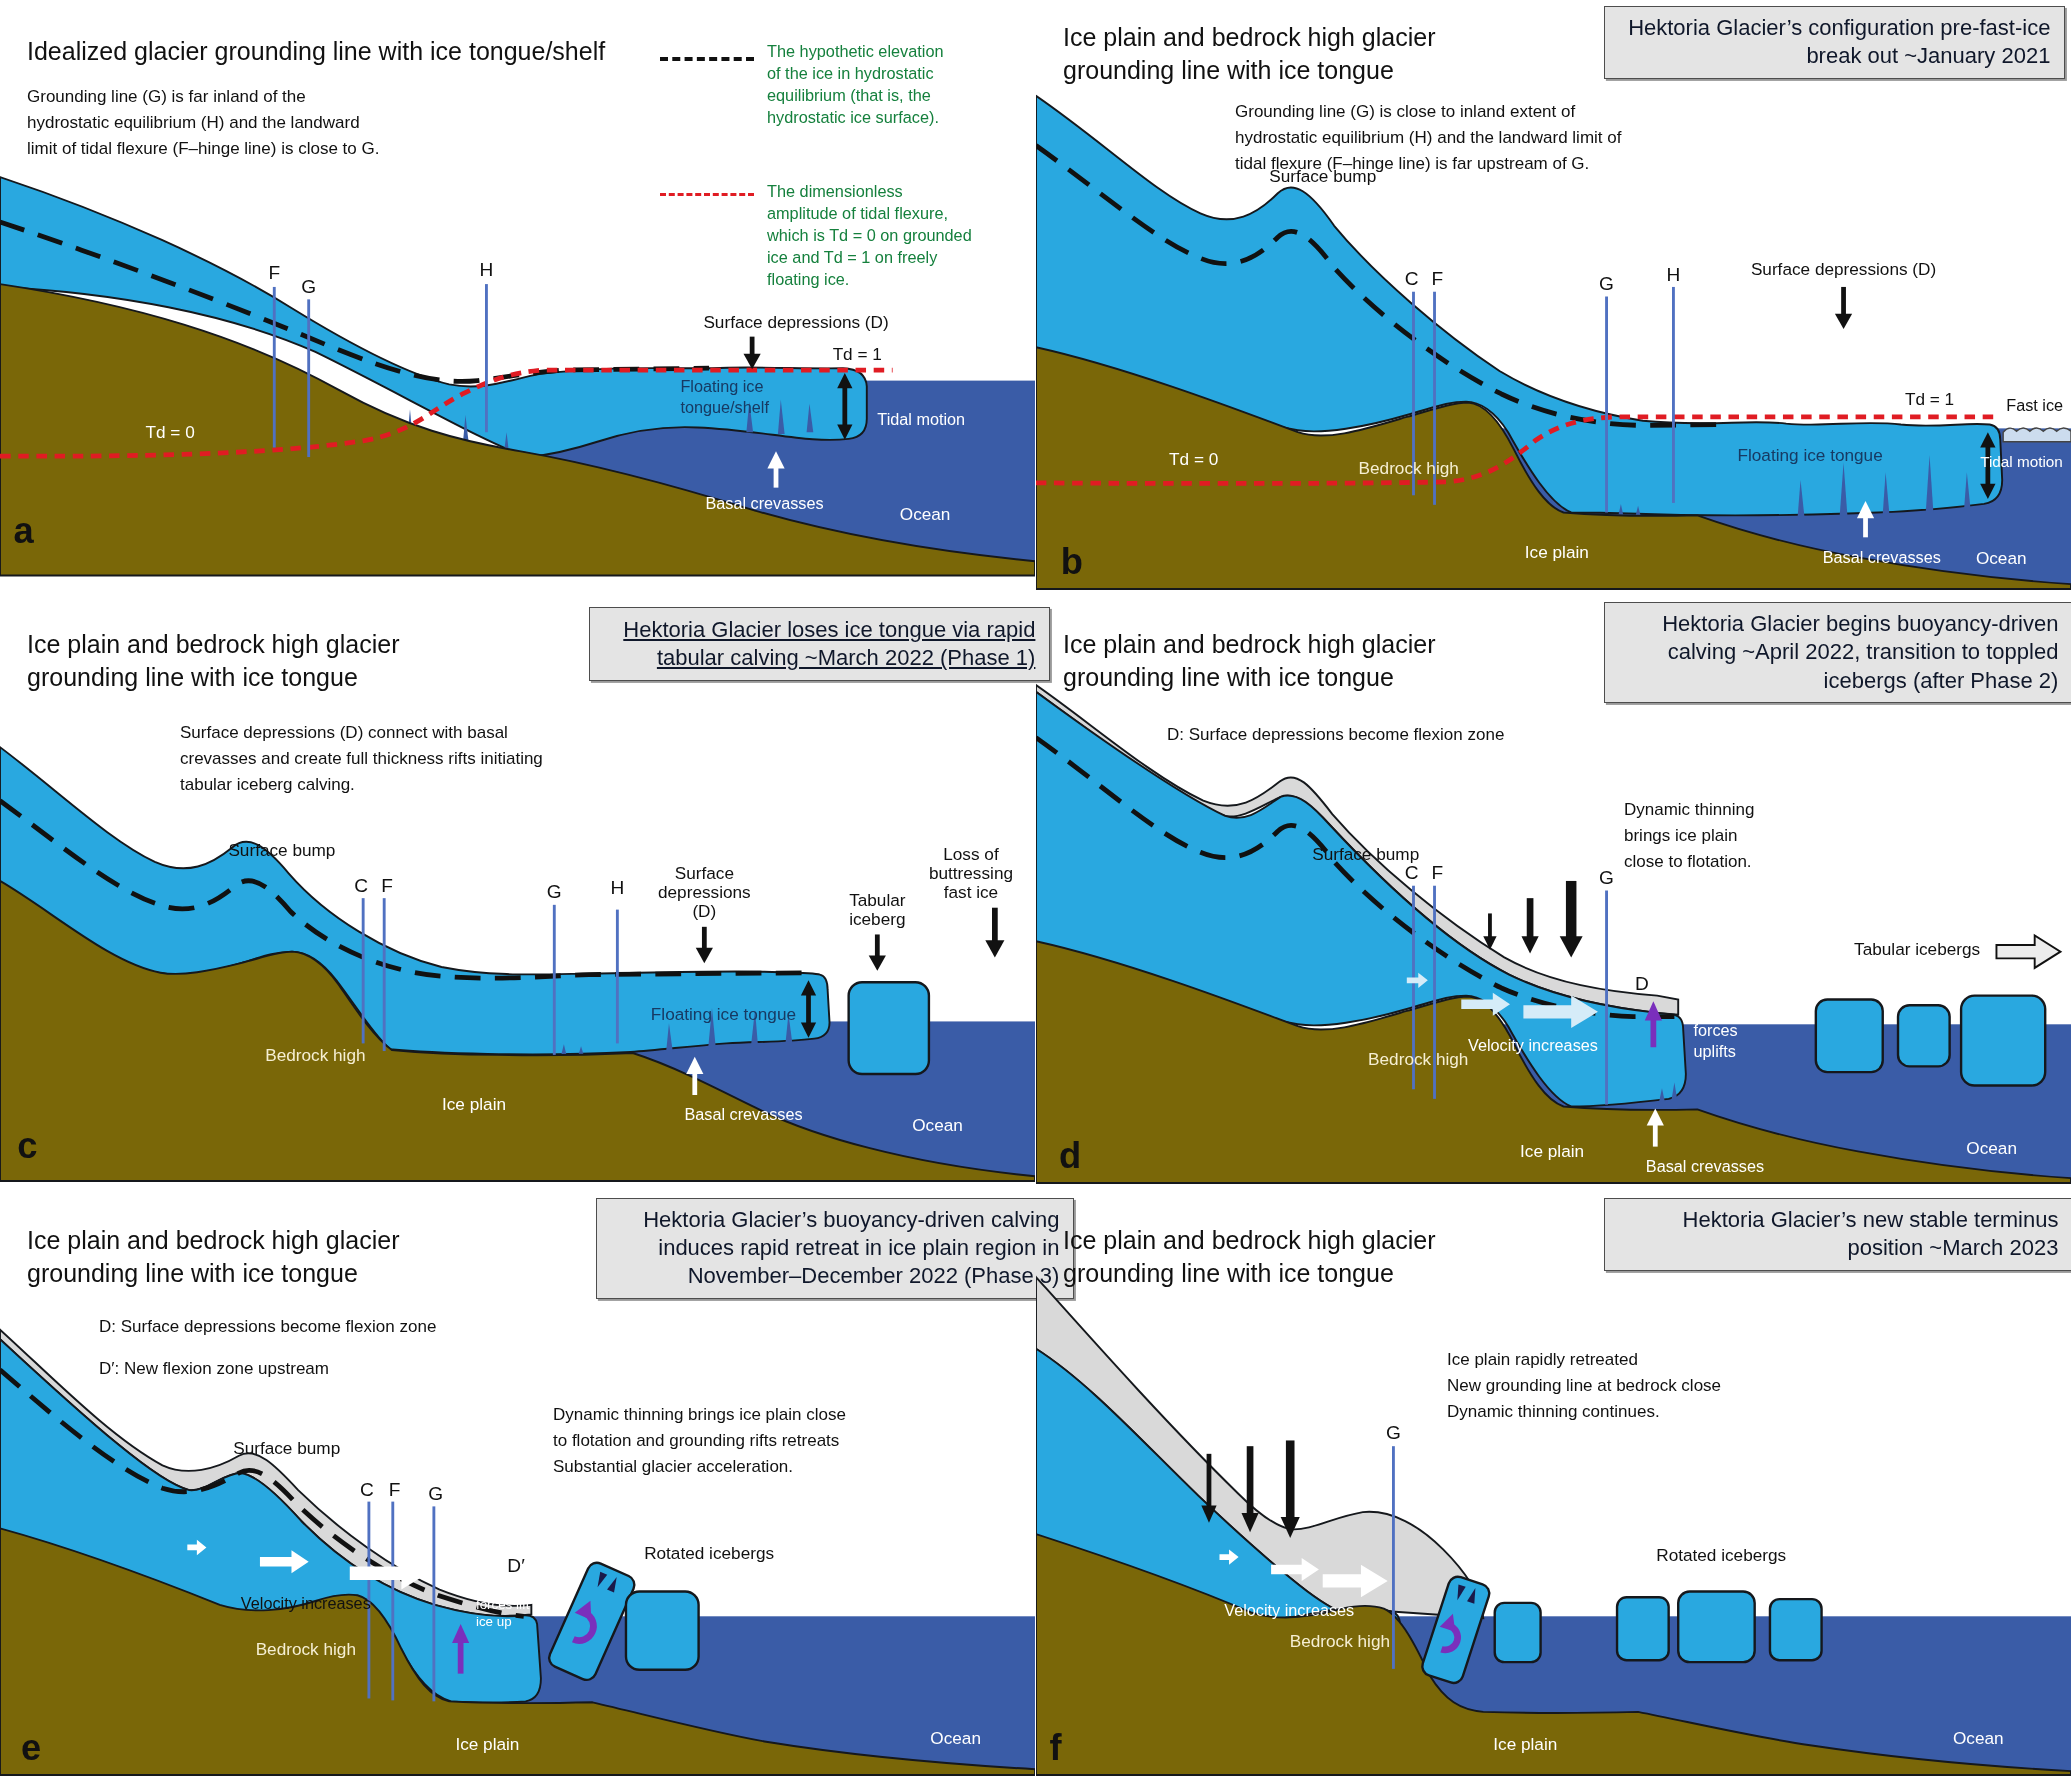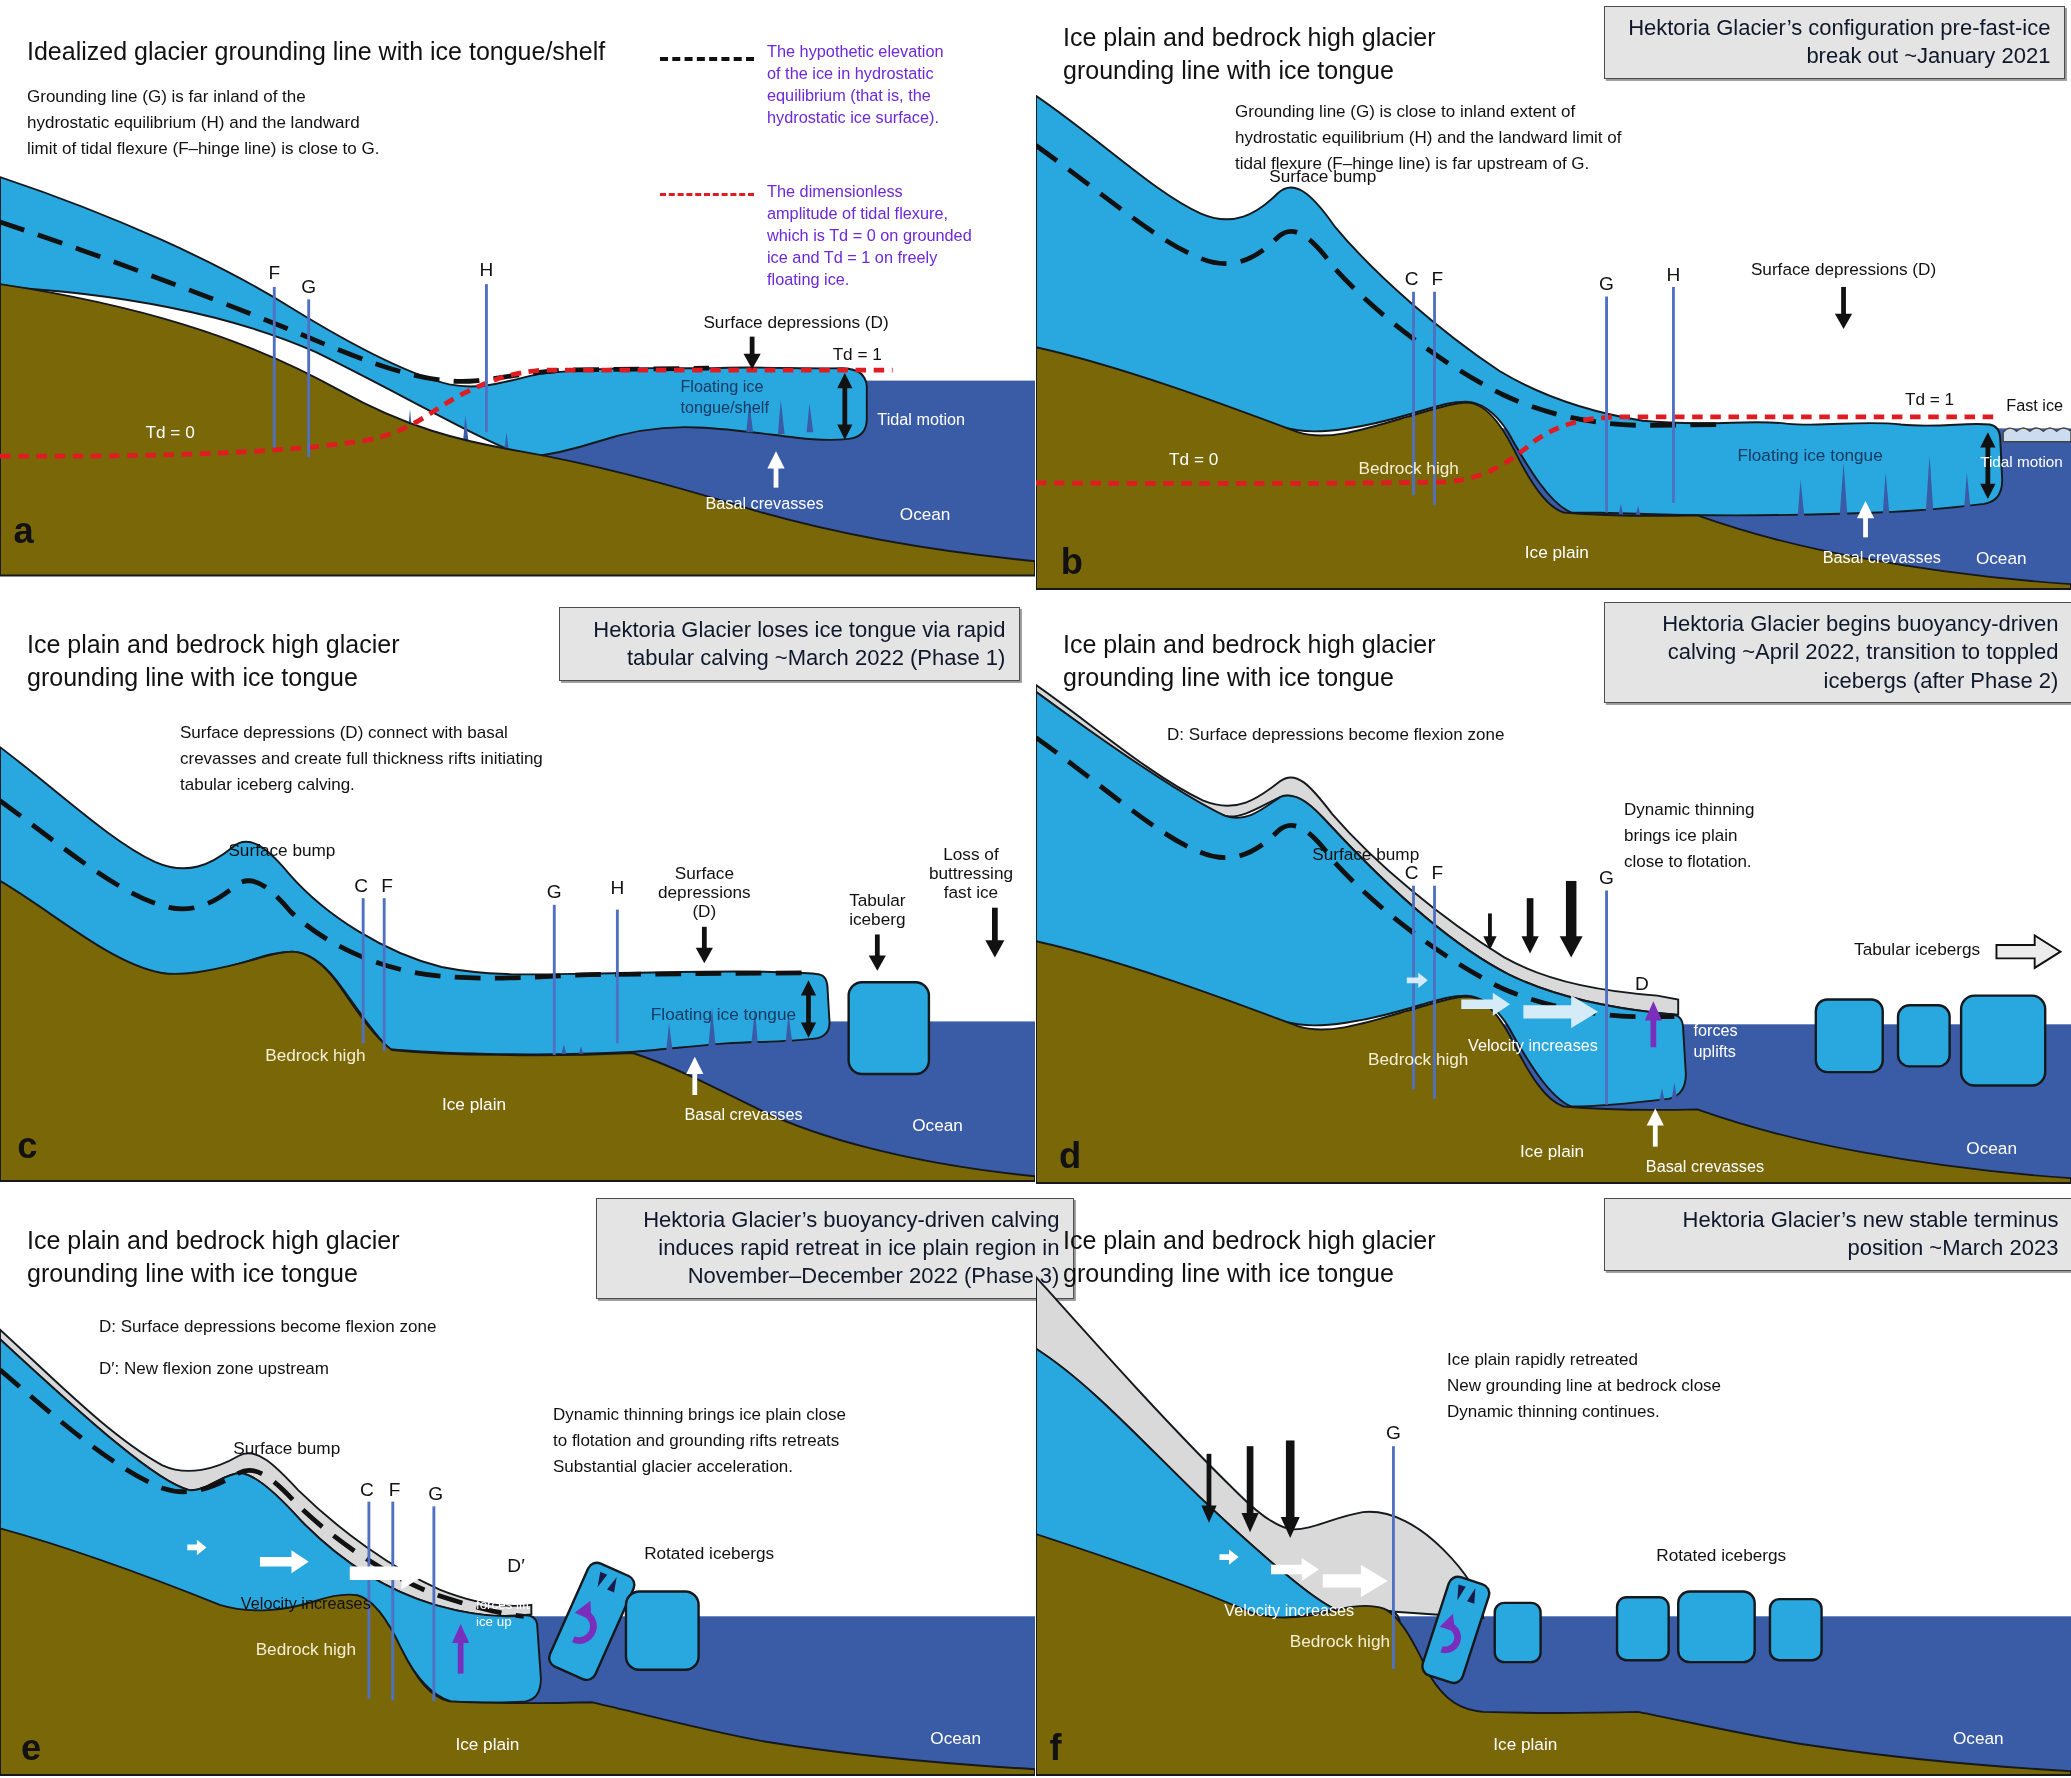--- a/index.html
+++ b/index.html
@@ -3,21 +3,21 @@
 <meta charset="utf-8">
 <style>
   html,body{margin:0;padding:0;background:#fff;}
   .page{position:relative;width:2071px;height:1779px;background:#fff;overflow:hidden;font-family:"Liberation Sans",sans-serif;}
   .panel{position:absolute;width:1035px;height:593px;}
   .ptitle{position:absolute;font-size:25px;font-weight:500;color:#111;line-height:32.5px;white-space:nowrap;}
   .pdesc{position:absolute;font-size:17px;color:#111;line-height:26px;white-space:nowrap;}
   .infobox{position:absolute;background:#e4e4e4;border:1.9px solid #4d4d4d;padding:7.6px 13.4px;font-size:22px;line-height:1.28;color:#0f172a;box-shadow:1.9px 1.9px 0 #999;text-align:right;}
   .legend{position:absolute;}
   .leg-sample{position:absolute;width:94px;height:0;}
-  .leg-text{position:absolute;font-size:16.3px;line-height:22px;color:#6d28d9;white-space:nowrap;}
+  .leg-text{position:absolute;font-size:16.3px;line-height:22px;color:#15803d;white-space:nowrap;}
   .dash-black{border-top:4.8px dashed #111;}
   .dash-red{border-top:3.8px dashed #e01c23;}
   svg{position:absolute;left:0;top:0;}
   svg text{font-family:"Liberation Sans",sans-serif;}
   .k{font-size:20px;fill:#111;text-anchor:middle;}
   .lb{font-size:18px;fill:#111;text-anchor:middle;}
   .lbs{font-size:17px;}
   .tw{fill:#fff;}
   .nv{fill:#173a63;}
   .cr{fill:#f6efd3;}
@@ -204,21 +204,21 @@
       <line x1="727" y1="498" x2="727" y2="524" stroke="#fff" stroke-width="5"></line>
       <polygon class="wfill" points="718,502 736,502 727,484"></polygon>
       <text class="lbs tw" x="778" y="550" text-anchor="middle">Basal crevasses</text>
       <text class="lb tw" x="981" y="562">Ocean</text>
       <text class="ltr" x="18" y="590">c</text>
     </svg>
     <div class="ptitle" style="left:27px;top:34px;">
       <div>Ice plain and bedrock high glacier</div>
       <div>grounding line with ice tongue</div>
     </div>
-    <div class="infobox" style="left:559px;top:13.4px;width:432px;">Hektoria Glacier loses ice tongue via rapid tabular calving ~March 2022 (Phase 1)</div>
+    <div class="infobox" style="left:589px;top:13.4px;width:432px;text-decoration:underline;">Hektoria Glacier loses ice tongue via rapid tabular calving ~March 2022 (Phase 1)</div>
     <div class="pdesc" style="left:180px;top:126px;">
       <div>Surface depressions (D) connect with basal</div>
       <div>crevasses and create full thickness rifts initiating</div>
       <div>tabular iceberg calving.</div>
     </div>
   </div>
 
   <div class="panel" style="left:1036px;top:594px;">
     <svg width="1035" height="593" viewBox="0 0 1083 620">
       <rect x="380" y="450" width="703" height="162" class="sea"></rect>

